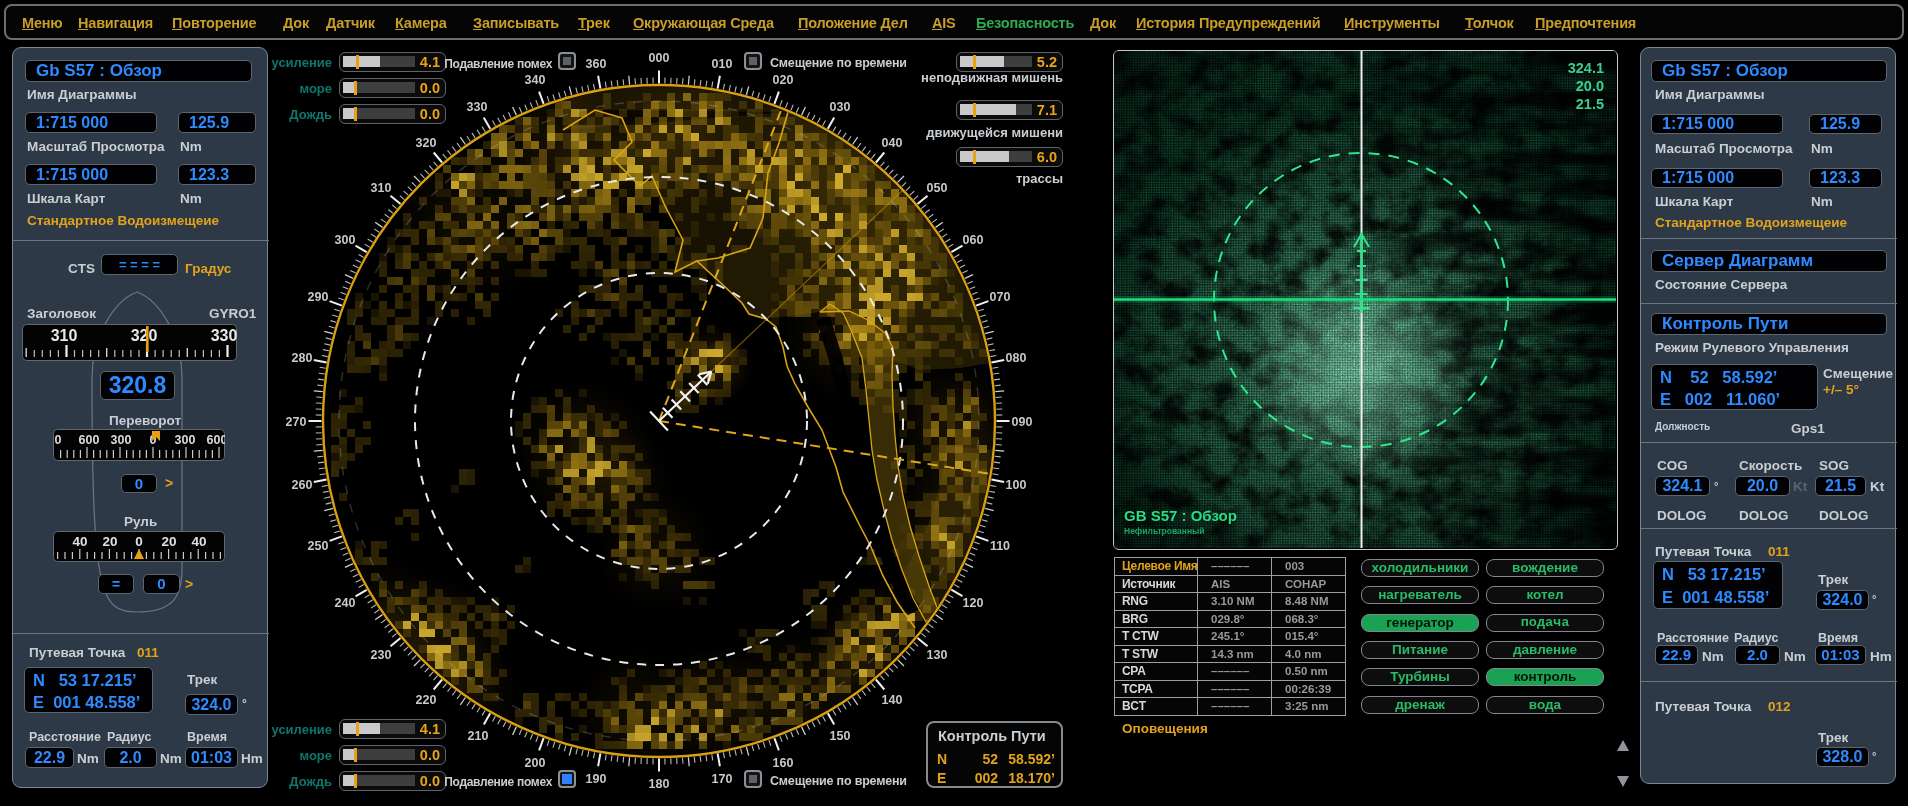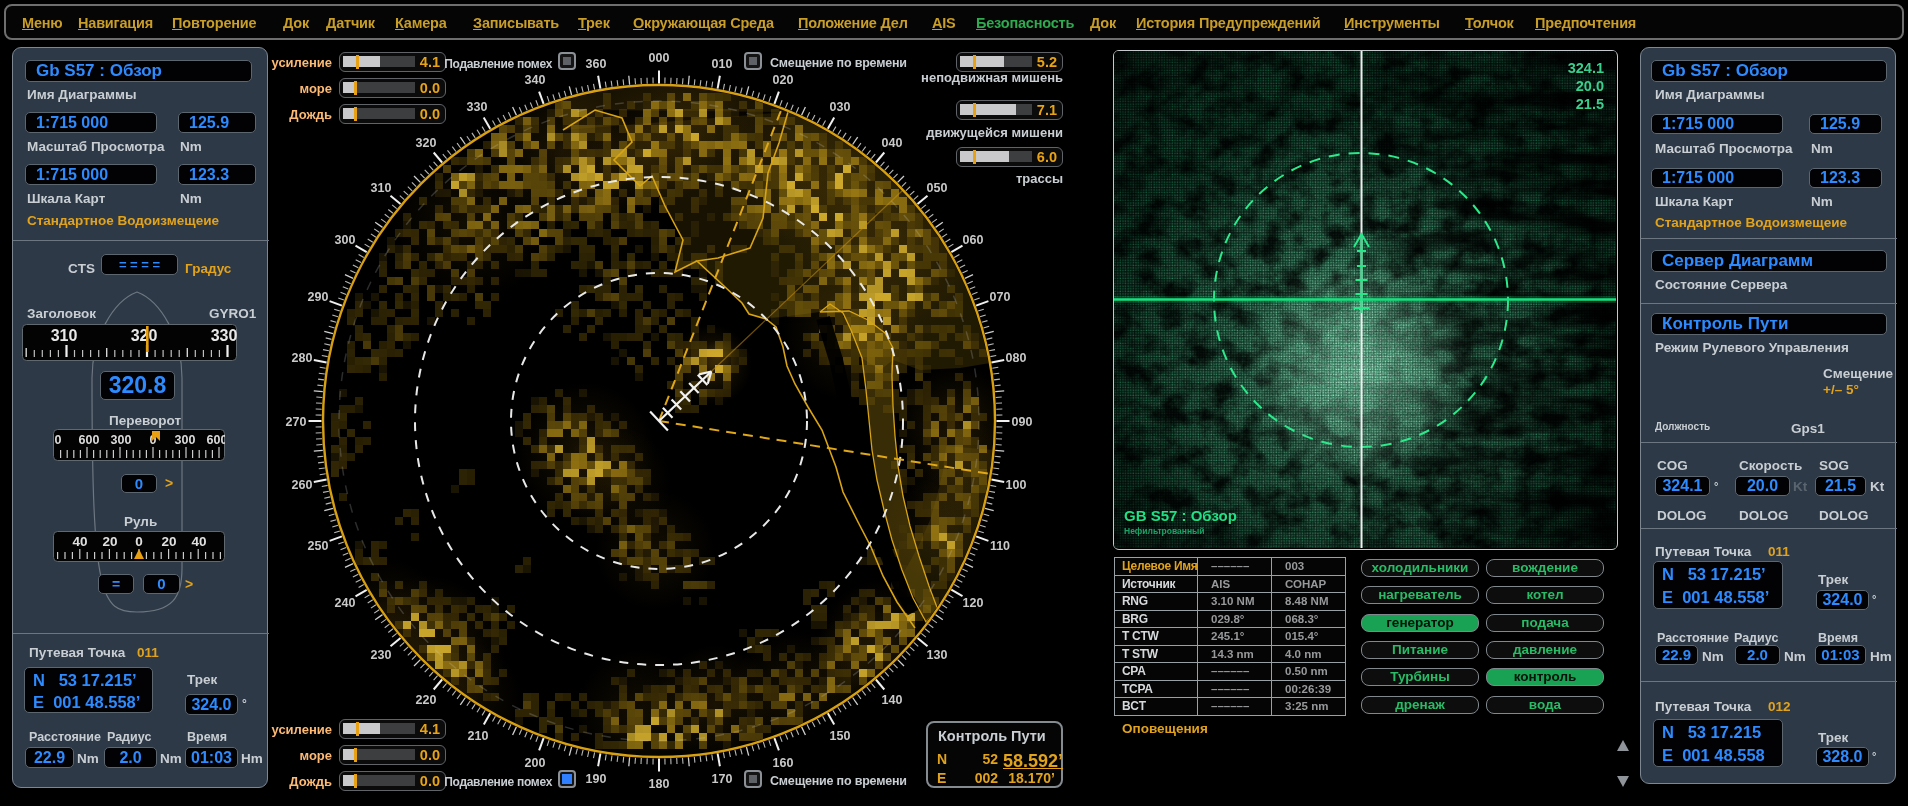--- a/index.html
+++ b/index.html
@@ -12,21 +12,21 @@
 .fld{position:absolute;background:#020204;border:1px solid #5c666f;border-radius:5px;
  color:#2e8bff;font-weight:bold;overflow:hidden;white-space:pre;}
 .lbl{position:absolute;color:#c9ced3;font-weight:bold;white-space:pre;}
 .amb{position:absolute;color:#e2a31c;font-weight:bold;white-space:pre;}
 .div{position:absolute;height:1px;background:#6b7680;}
 .slider{position:absolute;background:#0b0b0b;border:1.5px solid #606468;border-radius:6px;width:107px;height:20px;}
 .slider .t{position:absolute;left:3px;top:3px;width:72px;height:11px;background:#3d3e40;}
 .slider .f{position:absolute;left:3px;top:3px;height:11px;background:#c9c9cc;}
 .slider .m{position:absolute;top:1.5px;width:2.5px;height:14px;background:#e8a015;}
 .slider .v{position:absolute;right:5px;top:1px;color:#e8a416;font-size:14.5px;font-weight:bold;}
-.slbl{position:absolute;color:#fdba74;font-size:13px;font-weight:bold;text-align:right;white-space:pre;}
+.slbl{position:absolute;color:#0f766e;font-size:13px;font-weight:bold;text-align:right;white-space:pre;}
 .cb{position:absolute;width:18px;height:18px;background:#141414;border:2px solid #8b9197;border-radius:4px;}
 .cb i{position:absolute;left:3px;top:3px;width:8px;height:8px;background:#5e6165;}
 .cb.on i{left:2px;top:2px;width:10px;height:10px;background:#2f7fff;}
 .gbtn{position:absolute;width:118px;height:18px;background:#0c0d0c;border:1px solid #80878d;
  border-radius:8px;color:#29bb67;font-size:13.5px;font-weight:bold;text-align:center;line-height:16px;}
 .gbtn.on{background:#19a254;color:#04140a;}
 table.tt{position:absolute;border-collapse:collapse;background:#050505;table-layout:fixed;}
 table.tt td{border:1px solid #99a0a6;color:#97999b;font-size:11.5px;font-weight:bold;overflow:hidden;
  height:17.5px;padding:0 0 0 13px;white-space:pre;}
 table.tt td.h{color:#d6d9db;padding-left:7px;font-size:12px;letter-spacing:-0.3px;}
@@ -209,20 +209,21 @@
 <div class="fld" style="left:168px;top:120px;width:73px;height:20px;font-size:16px;line-height:18px;padding-left:10px;">123.3</div>
 <div class="lbl" style="left:14px;top:146px;font-size:13.5px;">Шкала Карт</div>
 <div class="lbl" style="left:170px;top:146px;font-size:13.5px;">Nm</div>
 <div class="amb" style="left:14px;top:167px;font-size:13.5px;">Стандартное Водоизмещеие</div>
 <div class="div" style="left:0px;top:190px;width:256px;"></div>
 <div class="fld" style="left:10px;top:202px;width:236px;height:22px;font-size:17px;line-height:20px;padding-left:10px;">Сервер Диаграмм</div>
 <div class="lbl" style="left:14px;top:229px;font-size:13.5px;">Состояние Сервера</div>
 <div class="div" style="left:0px;top:255px;width:256px;"></div>
 <div class="fld" style="left:10px;top:265px;width:236px;height:22px;font-size:17px;line-height:20px;padding-left:10px;">Контроль Пути</div>
 <div class="lbl" style="left:14px;top:292px;font-size:13.5px;">Режим Рулевого Управления</div>
+<div class="fld" style="left:10px;top:316px;width:167px;height:46px;font-size:16.5px;line-height:44px;padding-left:8px;line-height:22px;padding-top:1px;">N&nbsp;&nbsp;&nbsp;&nbsp;52&nbsp;&nbsp;&nbsp;58.592’<br>E&nbsp;&nbsp;&nbsp;002&nbsp;&nbsp;&nbsp;11.060’</div>
 <div class="lbl" style="left:182px;top:318px;font-size:13.5px;">Смещение</div>
 <div class="amb" style="left:182px;top:334px;font-size:13.5px;">+/– 5°</div>
 <div class="lbl" style="left:14px;top:373px;font-size:10px;">Должность</div>
 <div class="lbl" style="left:150px;top:373px;font-size:13.5px;">Gps1</div>
 <div class="div" style="left:0px;top:394px;width:256px;"></div>
 <div class="lbl" style="left:16px;top:410px;font-size:13.5px;">COG</div>
 <div class="lbl" style="left:98px;top:410px;font-size:13.5px;">Скорость</div>
 <div class="lbl" style="left:178px;top:410px;font-size:13.5px;">SOG</div>
 <div class="fld" style="left:14px;top:428px;width:55px;height:20px;font-size:16px;line-height:18px;text-align:center;">324.1</div>
 <div class="lbl" style="left:73px;top:432px;font-size:11px;">°</div>
@@ -245,21 +246,20 @@
 <div class="lbl" style="left:177px;top:583px;font-size:12.5px;">Время</div>
 <div class="fld" style="left:14px;top:597px;width:43px;height:20px;font-size:15px;line-height:18px;text-align:center;">22.9</div>
 <div class="lbl" style="left:61px;top:601px;font-size:13.5px;">Nm</div>
 <div class="fld" style="left:94px;top:597px;width:45px;height:20px;font-size:15px;line-height:18px;text-align:center;">2.0</div>
 <div class="lbl" style="left:143px;top:601px;font-size:13.5px;">Nm</div>
 <div class="fld" style="left:174px;top:597px;width:51px;height:20px;font-size:15px;line-height:18px;text-align:center;">01:03</div>
 <div class="lbl" style="left:229px;top:601px;font-size:13.5px;">Hm</div>
 <div class="div" style="left:0px;top:633px;width:256px;"></div>
 <div class="lbl" style="left:14px;top:651px;font-size:13.5px;">Путевая Точка</div>
 <div class="amb" style="left:127px;top:651px;font-size:13.5px;">012</div>
-<div class="fld" style="left:12px;top:671px;width:130px;height:48px;font-size:16.5px;line-height:46px;padding-left:8px;line-height:23px;padding-top:1px;">N&nbsp;&nbsp;&nbsp;53 17.215<br>E&nbsp;&nbsp;001 48.558</div>
 <div class="lbl" style="left:177px;top:682px;font-size:13.5px;">Трек</div>
 <div class="fld" style="left:175px;top:699px;width:53px;height:20px;font-size:16px;line-height:18px;text-align:center;">328.0</div>
 <div class="lbl" style="left:231px;top:702px;font-size:11px;">°</div>
 </div>
 <svg class="abs" style="left:0;top:0;" width="1908" height="806" viewBox="0 0 1908 806">
 <defs>
         <clipPath id="rc">
           <circle cx="659.0" cy="421.0" r="334.5"></circle>
         </clipPath>
 <radialGradient id="bg1">
@@ -2758,21 +2758,21 @@
     </div>
 <div class="cb" style="left:744px;top:770px;">
       <i></i>
     </div>
 <div class="lbl" style="left:770px;top:774px;font-size:12.5px;letter-spacing:-0.2px;">Смещение по времени</div>
 <div class="abs" style="left:926px;top:721px;width:137px;height:67px;background:#050505;
  border:2px solid #848b91;border-radius:8px;">
  <div class="lbl" style="left:10px;top:5px;font-size:14.5px;">Контроль Пути</div>
  <div class="amb" style="left:9px;top:28px;font-size:14px;">N</div>
  <div class="amb" style="left:40px;top:28px;width:30px;text-align:right;font-size:14px;">52</div>
- <div class="amb" style="left:75px;top:28px;width:52px;text-align:right;font-size:18px;text-decoration:underline;">58.592’</div>
+ <div class="amb" style="left:75px;top:28px;width:52px;text-align:right;font-size:14px;">58.592’</div>
  <div class="amb" style="left:9px;top:47px;font-size:14px;">E</div>
  <div class="amb" style="left:33px;top:47px;width:37px;text-align:right;font-size:14px;">002</div>
  <div class="amb" style="left:75px;top:47px;width:52px;text-align:right;font-size:14px;">18.170’</div>
 </div>
 <div class="abs" style="left:1113px;top:50px;width:505px;height:500px;border:1.5px solid #c6c9cb;border-radius:6px;background:#000;overflow:hidden;"><svg width="502" height="497" viewBox="0 0 502 497">
         <defs>
 <pattern id="dd" width="2.6" height="2.6" patternUnits="userSpaceOnUse">
  <rect width="2.6" height="2.6" fill="#03120b"></rect>
  <rect x="0.4" y="0.4" width="1.5" height="1.5" fill="#1b6d4c"></rect>
 </pattern>
@@ -2911,21 +2911,21 @@
           <td>––––––</td>
           <td>3:25 nm</td>
         </tr>
       </tbody>
     </table>
 <div class="gbtn" style="left:1361px;top:559px;">холодильники</div>
 <div class="gbtn" style="left:1486px;top:559px;">вождение</div>
 <div class="gbtn" style="left:1361px;top:586px;">нагреватель</div>
 <div class="gbtn" style="left:1486px;top:586px;">котел</div>
 <div class="gbtn on" style="left:1361px;top:614px;">генератор</div>
-<div class="gbtn" style="left:1486px;top:614px;">подача</div>
+<div class="gbtn" style="left:1486px;top:614px;font-family:Liberation Mono, monospace;">подача</div>
 <div class="gbtn" style="left:1361px;top:641px;">Питание</div>
 <div class="gbtn" style="left:1486px;top:641px;">давление</div>
 <div class="gbtn" style="left:1361px;top:668px;">Турбины</div>
 <div class="gbtn on" style="left:1486px;top:668px;">контроль</div>
 <div class="gbtn" style="left:1361px;top:696px;">дренаж</div>
 <div class="gbtn" style="left:1486px;top:696px;">вода</div>
 <div class="amb" style="left:1122px;top:721px;font-size:13.5px;">Оповещения</div>
 <div class="abs" style="left:1617px;top:740px;width:0;height:0;border-left:6px solid transparent;border-right:6px solid transparent;border-bottom:11px solid #8e9499;"></div>
 <div class="abs" style="left:1617px;top:776px;width:0;height:0;border-left:6px solid transparent;border-right:6px solid transparent;border-top:11px solid #8e9499;"></div>
 </div>

